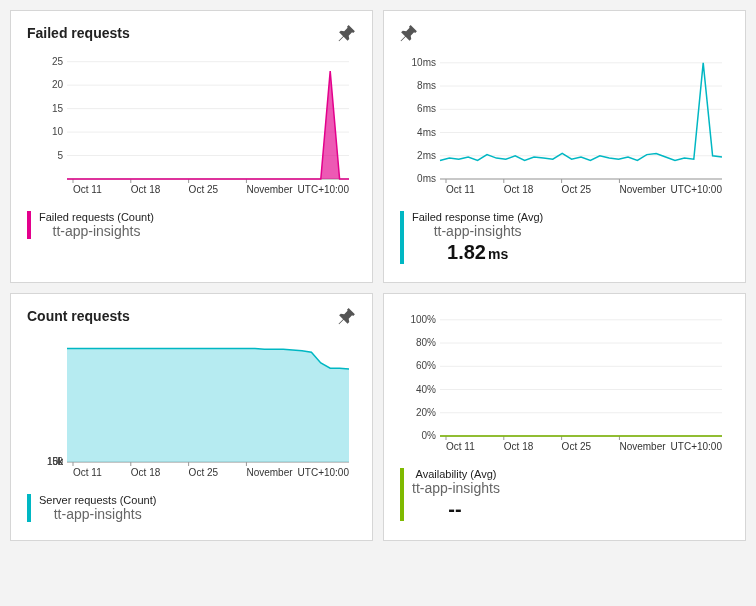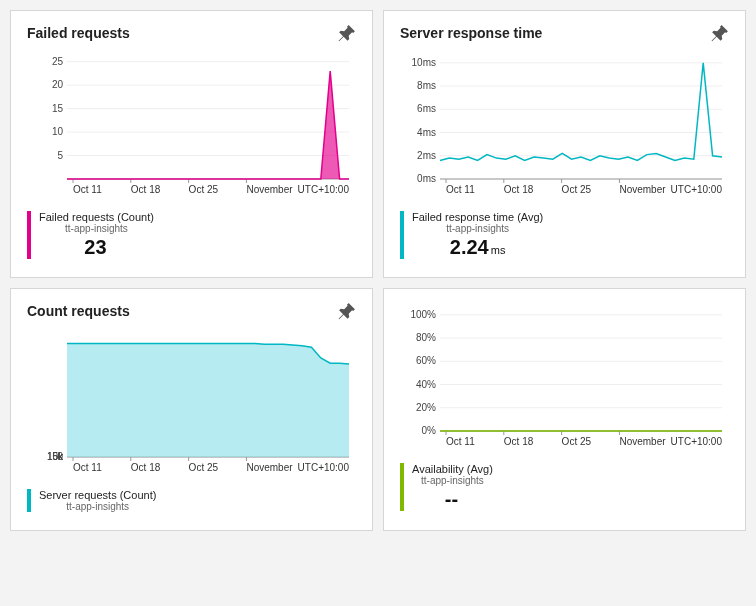--- a/index.html
+++ b/index.html
@@ -61,33 +61,33 @@
 .stat-bar {
   width: 4px;
   align-self: stretch;
 }
 .stat-text { display: flex; flex-direction: column; }
 .stat-label {
   font-size: 11px;
   color: #222;
 }
 .stat-sub {
-  font-size: 10px;
+  font-size: 14px;
   color: #666;
   margin-top: 0px;
 }
 .stat-value {
   font-size: 20px;
   font-weight: 700;
   color: #111;
   margin-top: 2px;
 }
 .stat-unit {
-  font-size: 11px;
-  font-weight: 400;
+  font-size: 14px;
+  font-weight: 700;
   margin-left: 2px;
 }
 </style>
 </head>
 <body>
 
 <div class="grid">
 
   <div class="card">
     <div class="card-header">
@@ -120,28 +120,26 @@
           <text x="316" y="142" text-anchor="end" class="tz-label">UTC+10:00</text>
           <path d="M34 128 L43.4 128 L52.8 128 L62.2 128 L71.6 128 L81 128 L90.4 128 L99.8 128 L109.2 128 L118.6 128 L128 128 L137.39999999999998 128 L146.8 128 L156.2 128 L165.6 128 L175 128 L184.4 128 L193.79999999999998 128 L203.2 128 L212.6 128 L222 128 L231.39999999999998 128 L240.79999999999998 128 L250.20000000000002 128 L259.6 128 L269 128 L278.4 128 L287.8 128 L297.2 20.07692307692308 L306.6 128 L316 128 L 316 128 L 34 128 Z" class="series-area" fill="#e3008c"></path>
           <path d="M34 128 L43.4 128 L52.8 128 L62.2 128 L71.6 128 L81 128 L90.4 128 L99.8 128 L109.2 128 L118.6 128 L128 128 L137.39999999999998 128 L146.8 128 L156.2 128 L165.6 128 L175 128 L184.4 128 L193.79999999999998 128 L203.2 128 L212.6 128 L222 128 L231.39999999999998 128 L240.79999999999998 128 L250.20000000000002 128 L259.6 128 L269 128 L278.4 128 L287.8 128 L297.2 20.07692307692308 L306.6 128 L316 128 " class="series-line" stroke="#e3008c"></path>
         </svg>
     </div>
     <div class="stat-block">
       <div class="stat-bar" style="background:#e3008c"></div>
       <div class="stat-text">
         <div class="stat-label">Failed requests (Count)</div>
         <div class="stat-sub">tt-app-insights</div>
-        <div class="stat-value"><span>23</span><span class="stat-unit"></span></div>
       </div>
     </div>
   </div>
 
   <div class="card">
     <div class="card-header">
-      <div class="card-title">Server response time</div>
       <svg class="pin-icon" viewBox="0 0 16 16">
           <path fill="currentColor" d="M10.5 1L15 5.5l-1.5 1.5-1-.5-3 3 .5 3-1.5 1.5L5 10.5 1 14.5.5 14l4-4L1 6.5 2.5 5l3 .5 3-3-.5-1L9.5 0z"></path>
         </svg>
     </div>
     <div class="chart-wrap">
       <svg class="chart" width="320" height="150">
           <line x1="34" x2="316" y1="128" y2="128" class="grid-line"></line>
           <text x="30" y="131" text-anchor="end" class="tick-label">0ms</text>
           <line x1="34" x2="316" y1="104.76190476190476" y2="104.76190476190476" class="grid-line"></line>
           <text x="30" y="107.76190476190476" text-anchor="end" class="tick-label">2ms</text>
@@ -164,21 +162,21 @@
           <text x="213.42999999999998" y="142" text-anchor="start" class="x-label">November</text>
           <text x="316" y="142" text-anchor="end" class="tz-label">UTC+10:00</text>
           <path d="M34 109.4095238095238 L43.4 107.08571428571429 L52.8 108.24761904761905 L62.2 105.92380952380952 L71.6 109.4095238095238 L81 103.6 L90.4 107.08571428571429 L99.8 108.24761904761905 L109.2 104.76190476190476 L118.6 109.4095238095238 L128 105.92380952380952 L137.39999999999998 107.08571428571429 L146.8 108.24761904761905 L156.2 102.43809523809523 L165.6 108.24761904761905 L175 105.92380952380952 L184.4 109.4095238095238 L193.79999999999998 104.76190476190476 L203.2 107.08571428571429 L212.6 108.24761904761905 L222 105.92380952380952 L231.39999999999998 109.4095238095238 L240.79999999999998 103.6 L250.20000000000002 102.43809523809523 L259.6 105.92380952380952 L269 109.4095238095238 L278.4 107.08571428571429 L287.8 108.24761904761905 L297.2 11.80952380952381 L306.6 104.76190476190476 L316 105.92380952380952 " class="series-line" stroke="#00b7c3"></path>
         </svg>
     </div>
     <div class="stat-block">
       <div class="stat-bar" style="background:#00b7c3"></div>
       <div class="stat-text">
         <div class="stat-label">Failed response time (Avg)</div>
         <div class="stat-sub">tt-app-insights</div>
-        <div class="stat-value"><span>2.24</span><span class="stat-unit">ms</span></div>
+        <div class="stat-value"><span>1.82</span><span class="stat-unit">ms</span></div>
       </div>
     </div>
   </div>
 
   <div class="card">
     <div class="card-header">
       <div class="card-title">Count requests</div>
       <svg class="pin-icon" viewBox="0 0 16 16">
           <path fill="currentColor" d="M10.5 1L15 5.5l-1.5 1.5-1-.5-3 3 .5 3-1.5 1.5L5 10.5 1 14.5.5 14l4-4L1 6.5 2.5 5l3 .5 3-3-.5-1L9.5 0z"></path>
         </svg>

